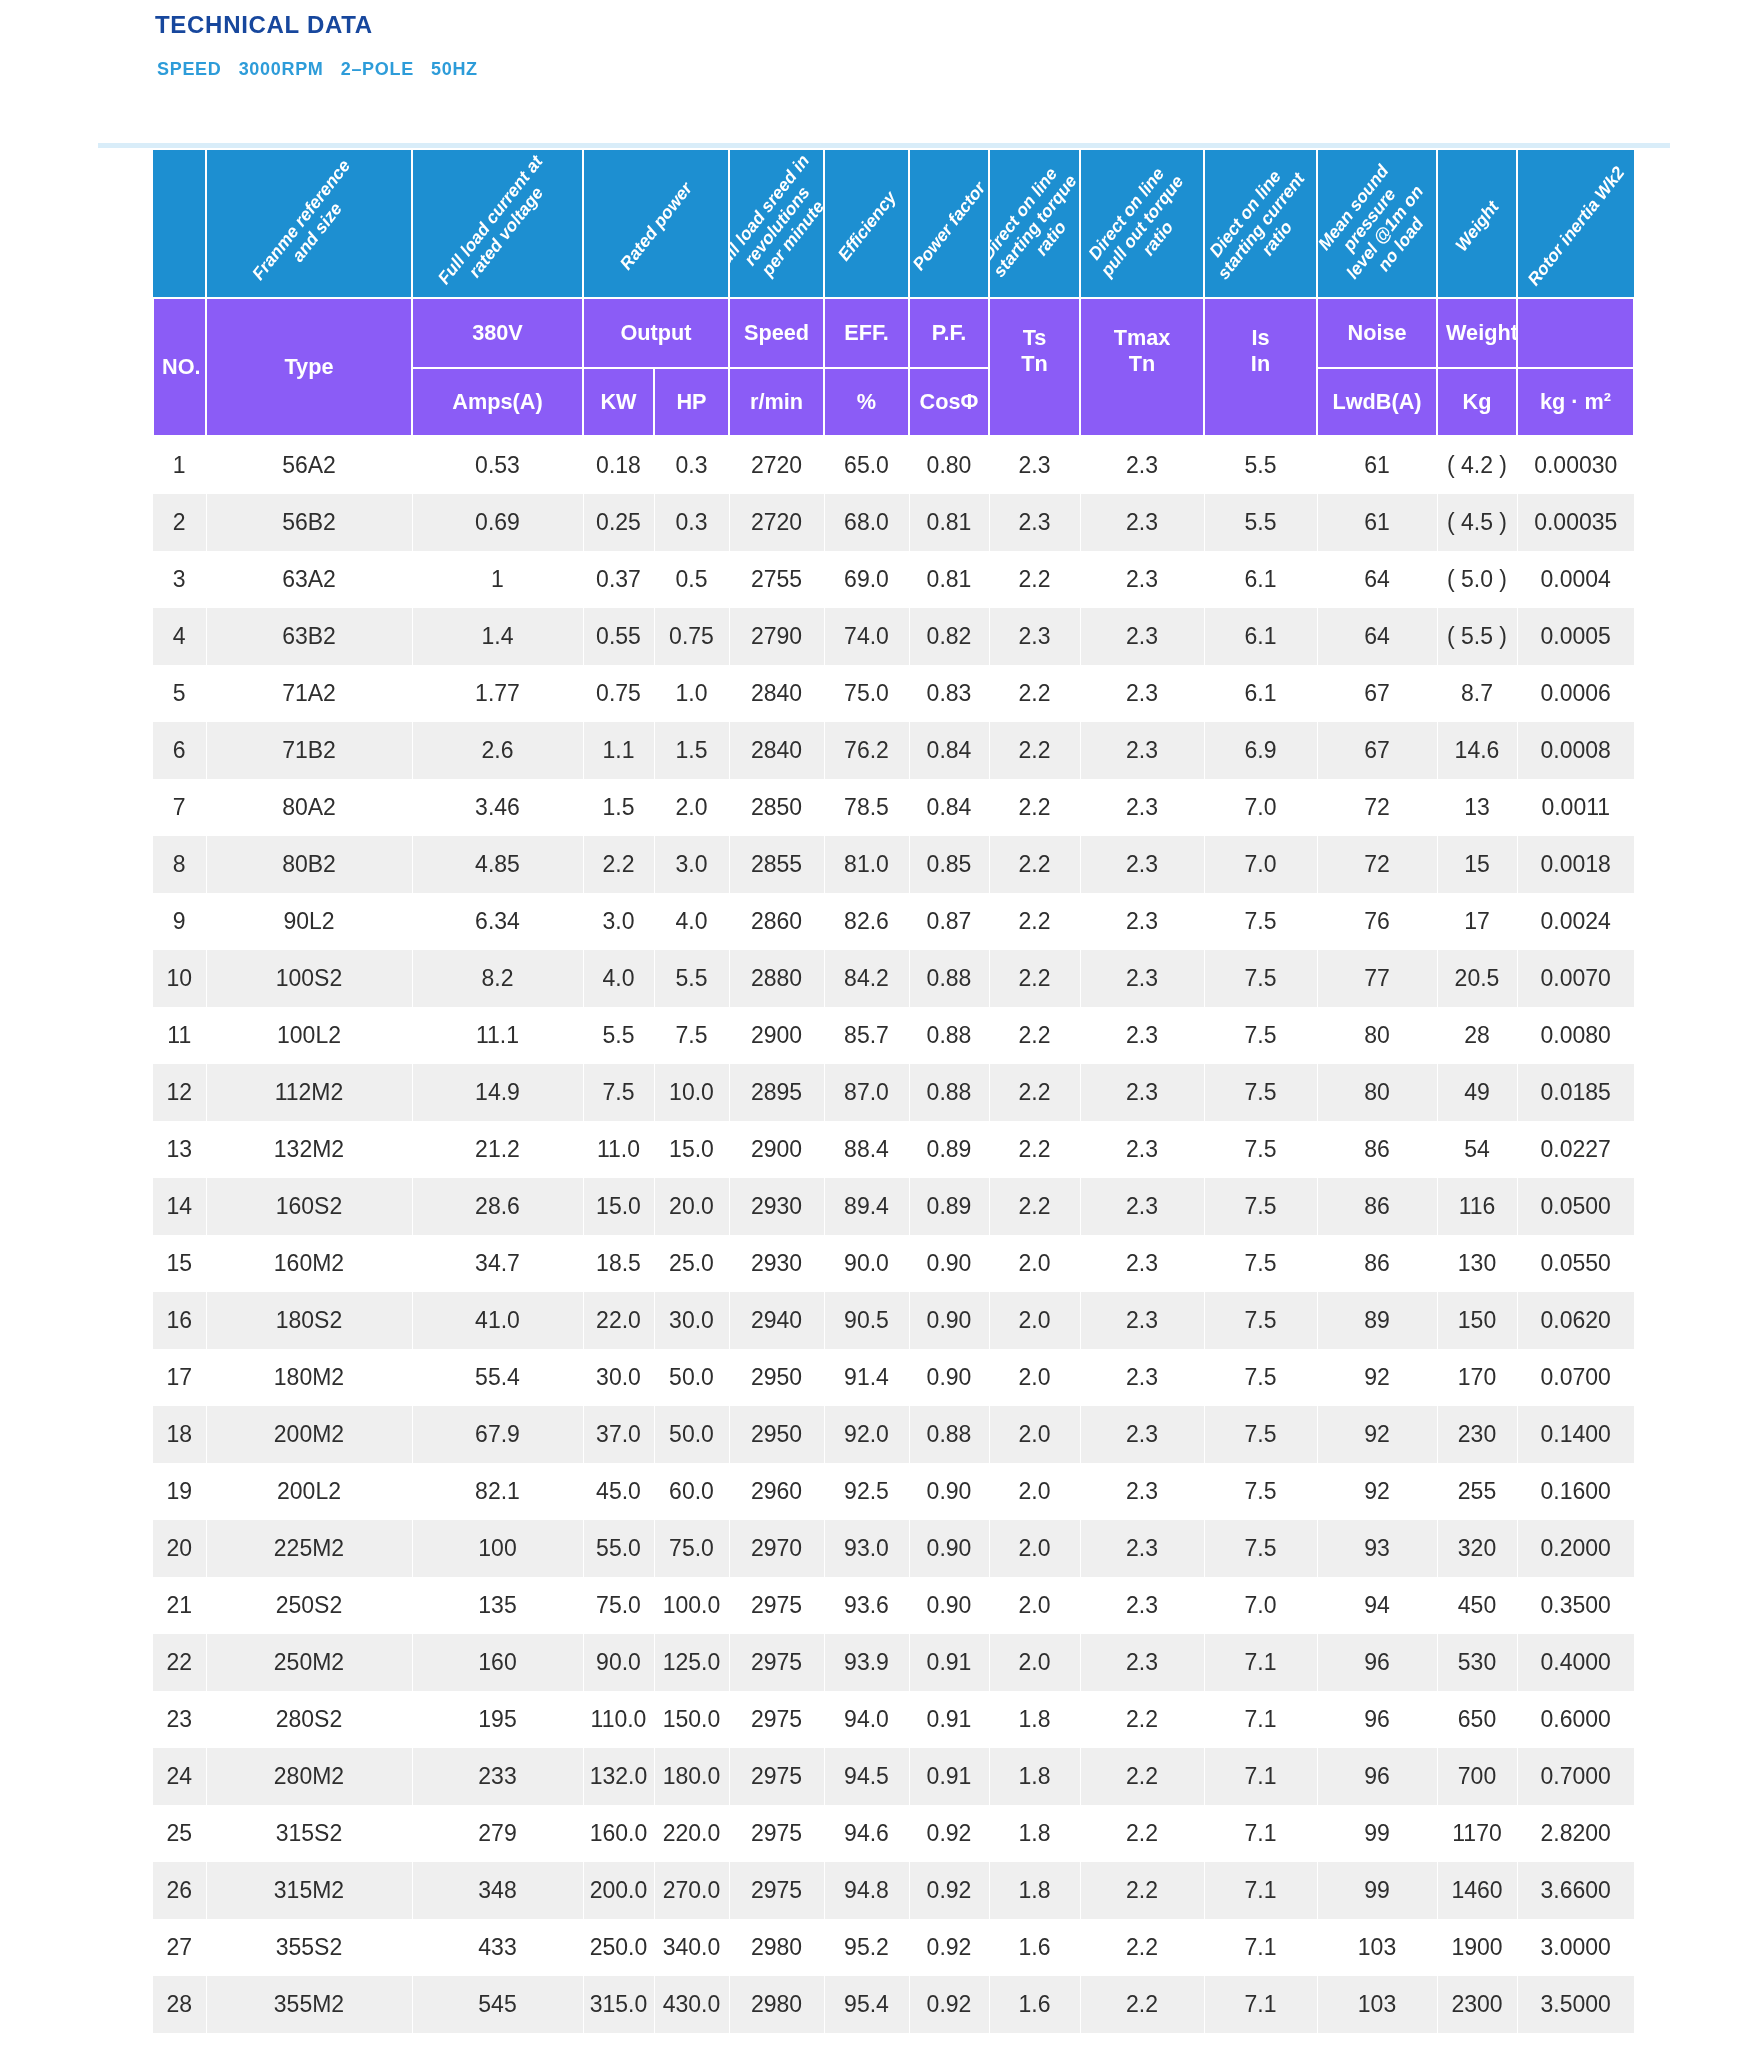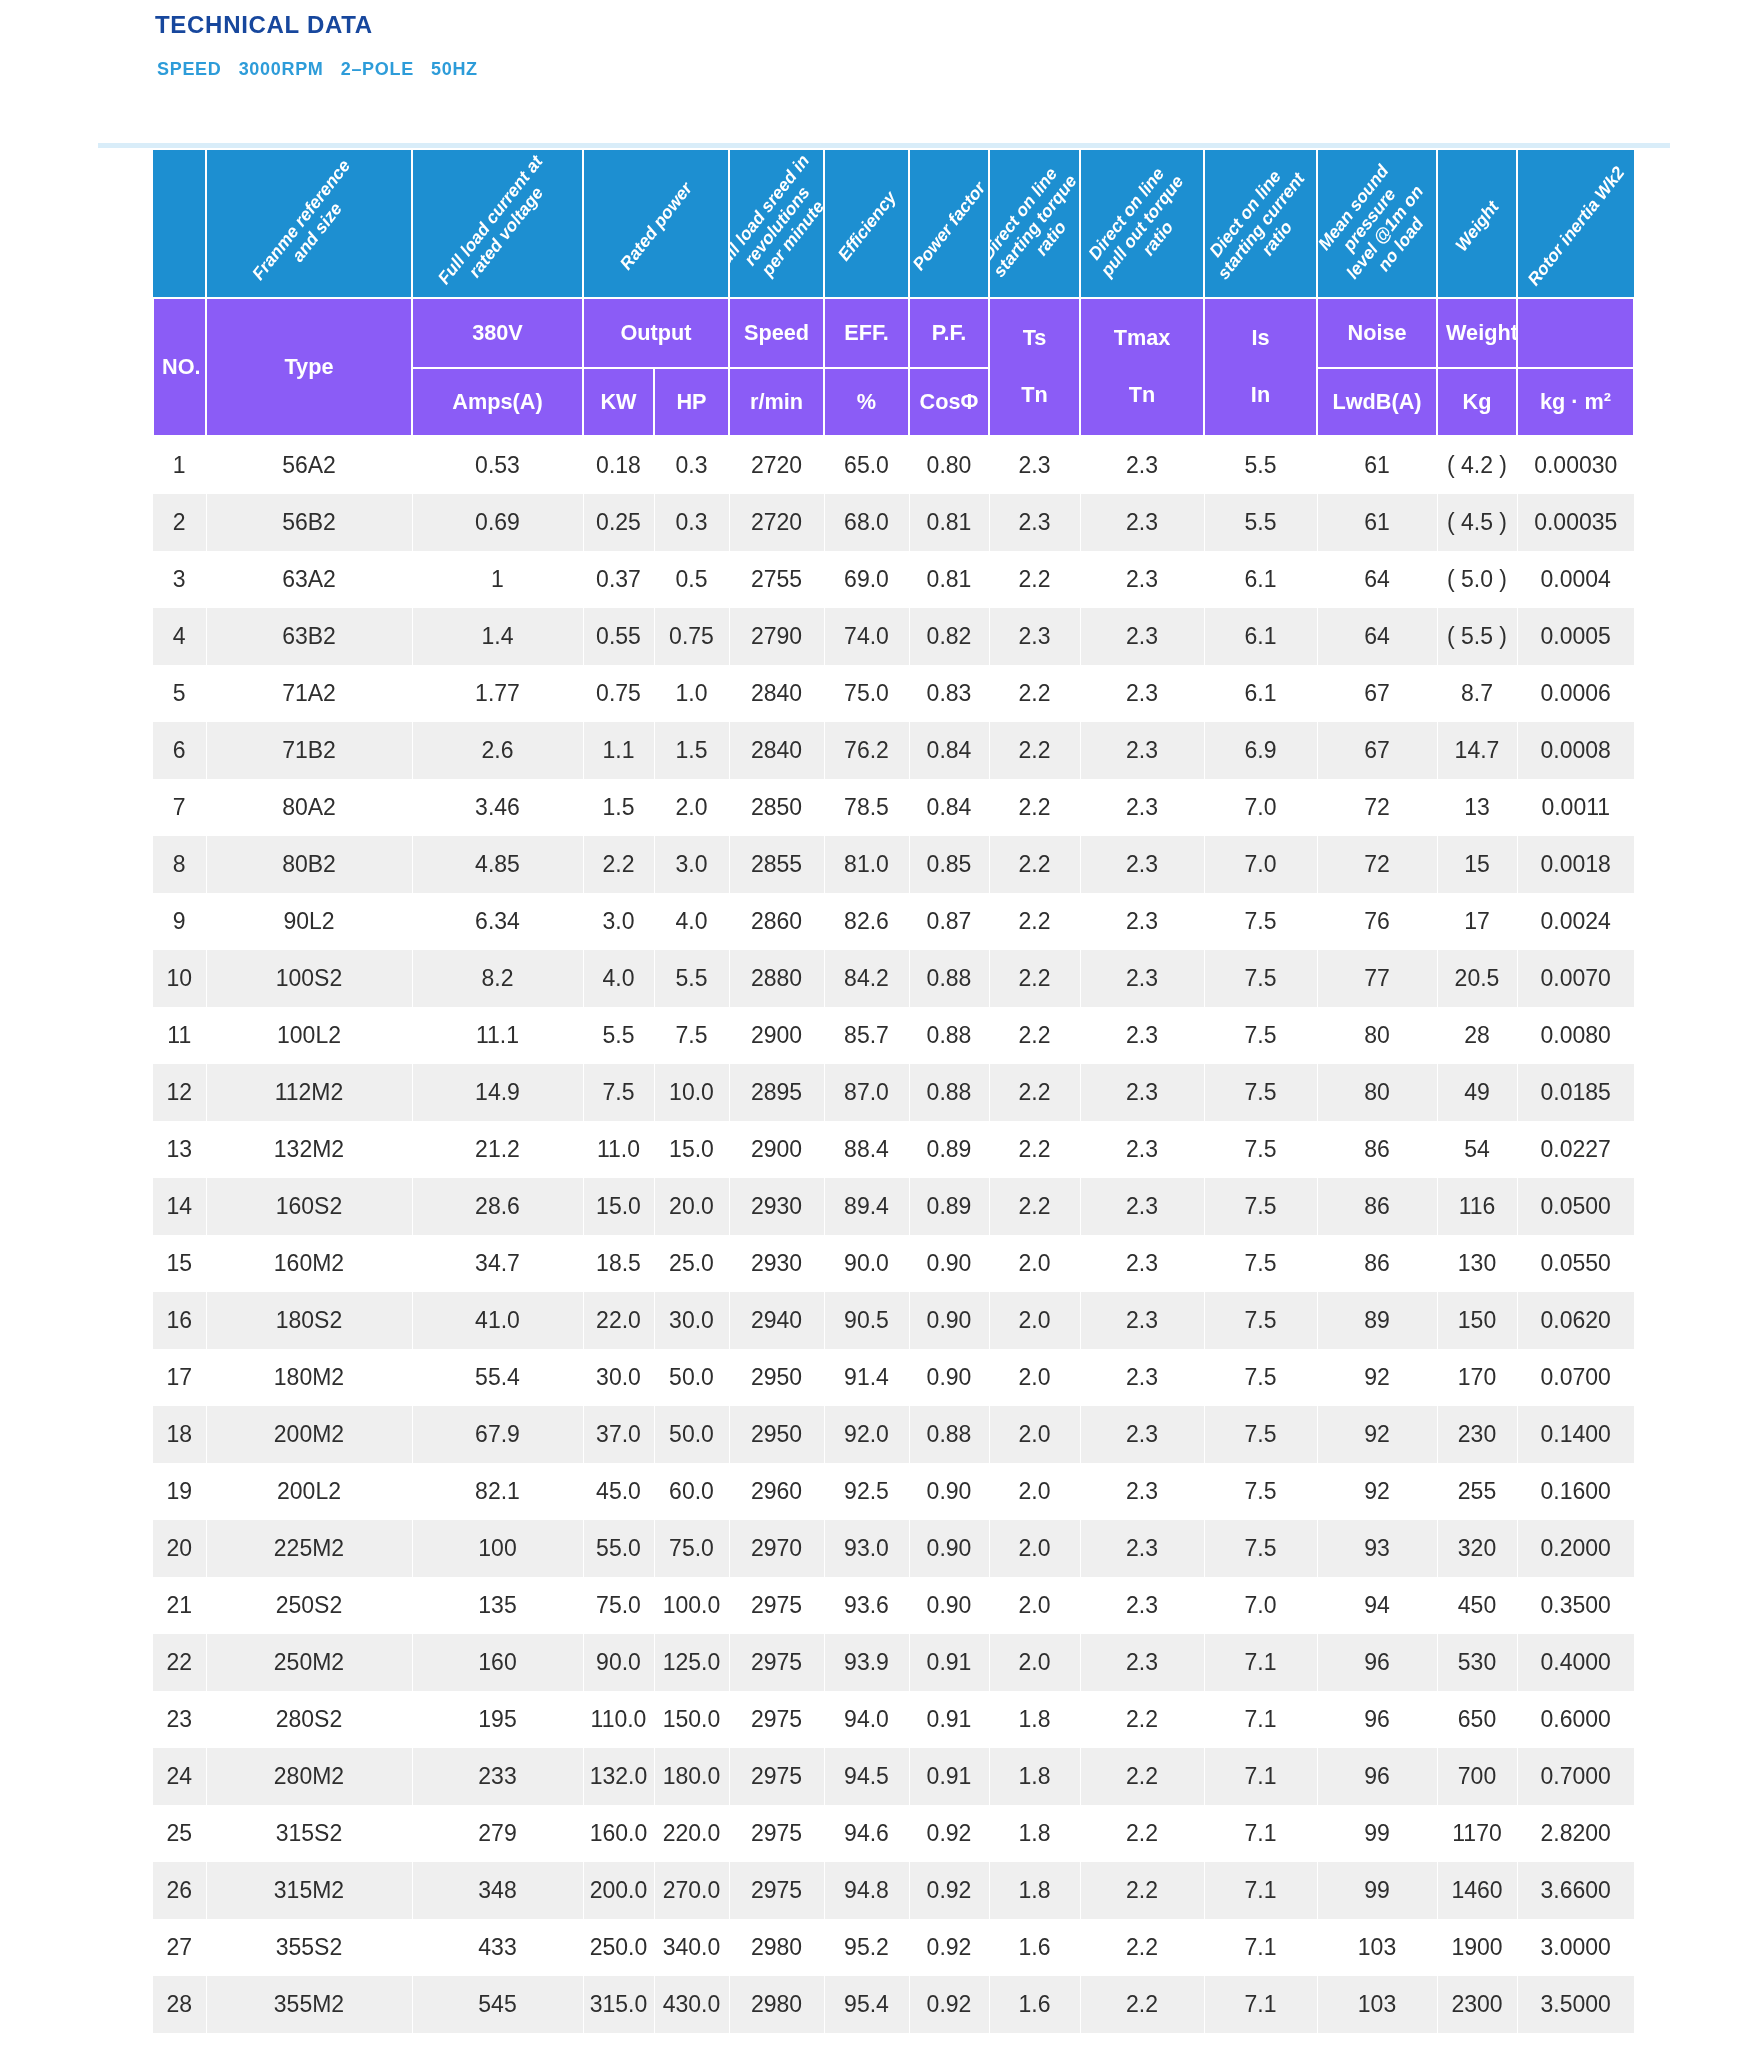--- a/index.html
+++ b/index.html
@@ -41,21 +41,21 @@
   
   tr.sub th{
     background:#8b5cf6;color:#ffffff;font-weight:bold;
     border:2.1px solid #ffffff;padding:8px;text-align:center;vertical-align:middle;
     font-size:21.7px;
   }
   tr.sub.rowA th{height:52px;}
   tr.sub.rowB th{height:50px;margin-top:33px;}
   th.big-label{font-size:24px;}
   .fracwrap{
-    display:flex;flex-direction:column;justify-content:space-between;
+    display:flex;flex-direction:column;
     height:96px;padding:5.6px 0 7px 0;box-sizing:border-box;
   }
   .fracwrap span{display:block;font-size:21.7px;font-weight:bold;color:#fff;}
   
   tbody td{
     height:57px;padding:0;text-align:center;vertical-align:middle;
     font-size:23px;color:#2e2e2e;
     border-right:1.4px solid #ffffff;
     white-space:nowrap;
   }
@@ -272,21 +272,21 @@
           <td>2.6</td>
           <td>1.1</td>
           <td>1.5</td>
           <td>2840</td>
           <td>76.2</td>
           <td>0.84</td>
           <td>2.2</td>
           <td>2.3</td>
           <td>6.9</td>
           <td>67</td>
-          <td>14.7</td>
+          <td>14.6</td>
           <td>0.0008</td>
         </tr>
         <tr>
           <td>7</td>
           <td>80A2</td>
           <td>3.46</td>
           <td>1.5</td>
           <td>2.0</td>
           <td>2850</td>
           <td>78.5</td>

